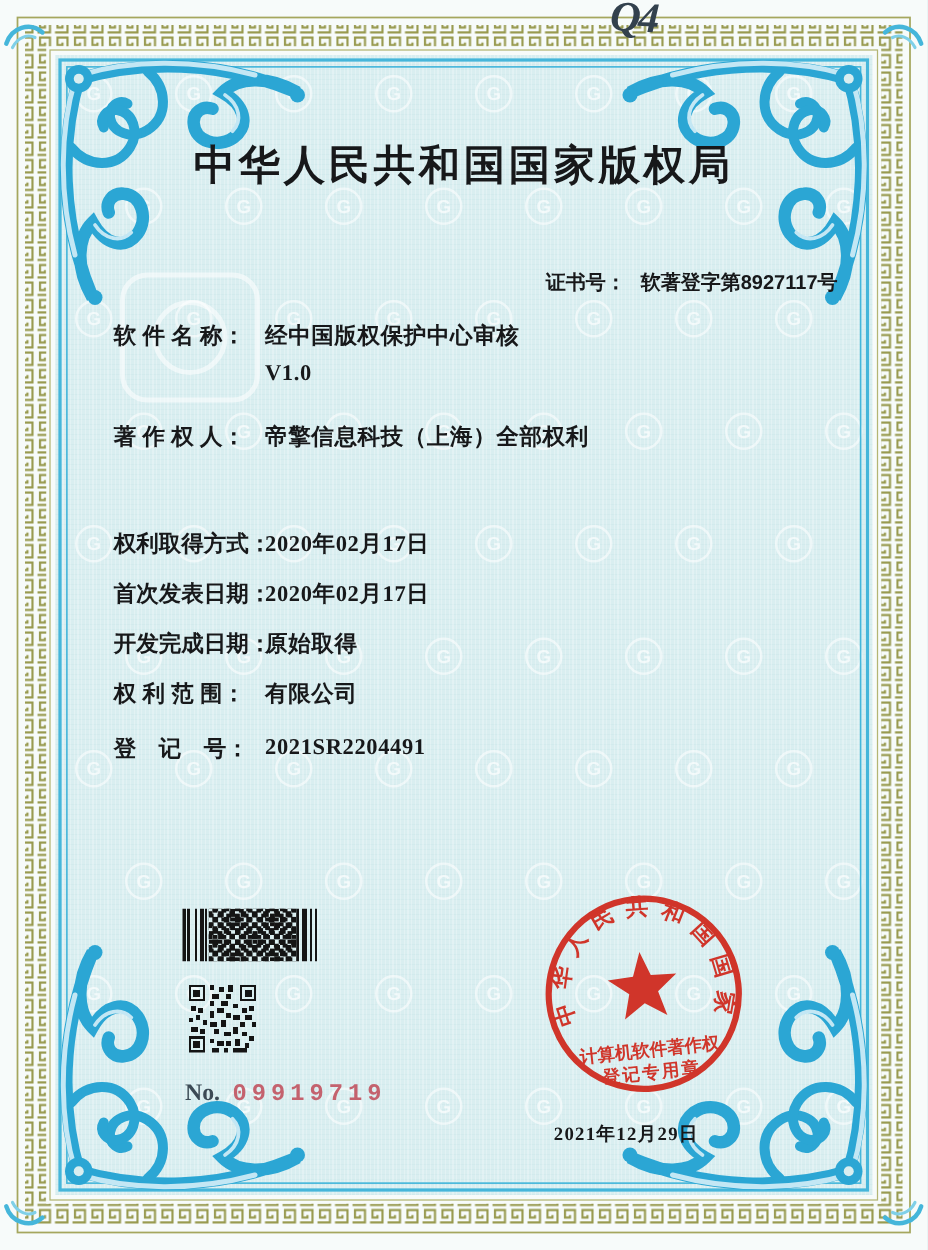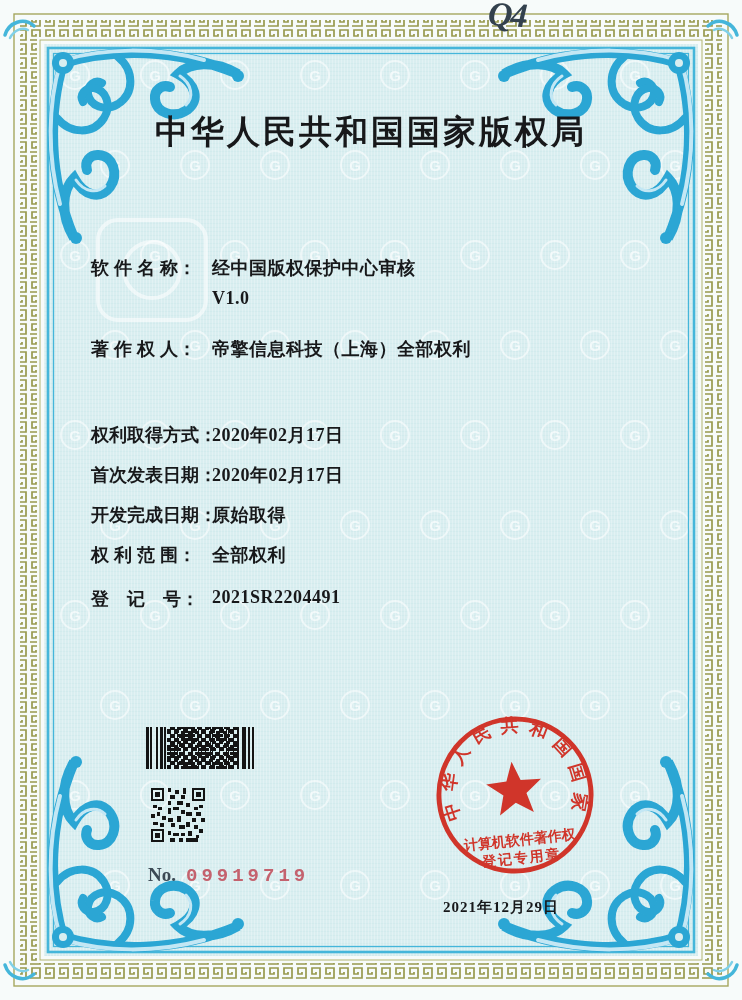--- a/index.html
+++ b/index.html
@@ -235,20 +235,23 @@
     <use href="#wave" transform="translate(0,1000) scale(1,-1)"></use>
     <use href="#wave" transform="translate(742,1000) scale(-1,-1)"></use>
   </svg>
 
   <div class="content">
 
     <div class="handwritten">Q4</div>
 
     <div class="authority">中华人民共和国国家版权局</div>
 
+    <div class="cert-no">
+      <span class="lbl">证书号：</span><span>软著登字第8927117号</span>
+    </div>
 
     <div class="row r0">
       <span class="lbl">软 件 名 称：</span>
       <span class="val">经中国版权保护中心审核</span>
     </div>
     <div class="row r0b">
       <span class="val">V1.0</span>
     </div>
     <div class="row r1">
       <span class="lbl">著 作 权 人：</span>
@@ -261,21 +264,21 @@
     <div class="row r3">
       <span class="lbl">首次发表日期：</span>
       <span class="val">2020年02月17日</span>
     </div>
     <div class="row r4">
       <span class="lbl">开发完成日期：</span>
       <span class="val">原始取得</span>
     </div>
     <div class="row r5">
       <span class="lbl">权 利 范 围：</span>
-      <span class="val">全部权利</span>
+      <span class="val">有限公司</span>
     </div>
     <div class="row r6">
       <span class="lbl">登　记　号：</span>
       <span class="val">2021SR2204491</span>
     </div>
 
 
     <div class="barcode">
       <div class="bc-l"></div>
       <div class="bc-m"></div>

